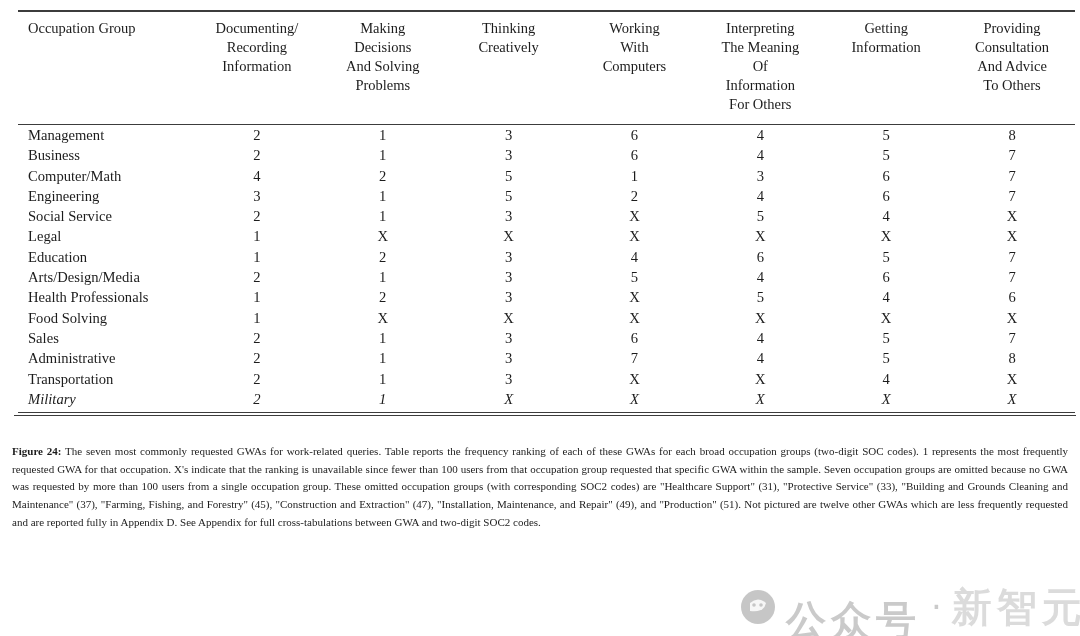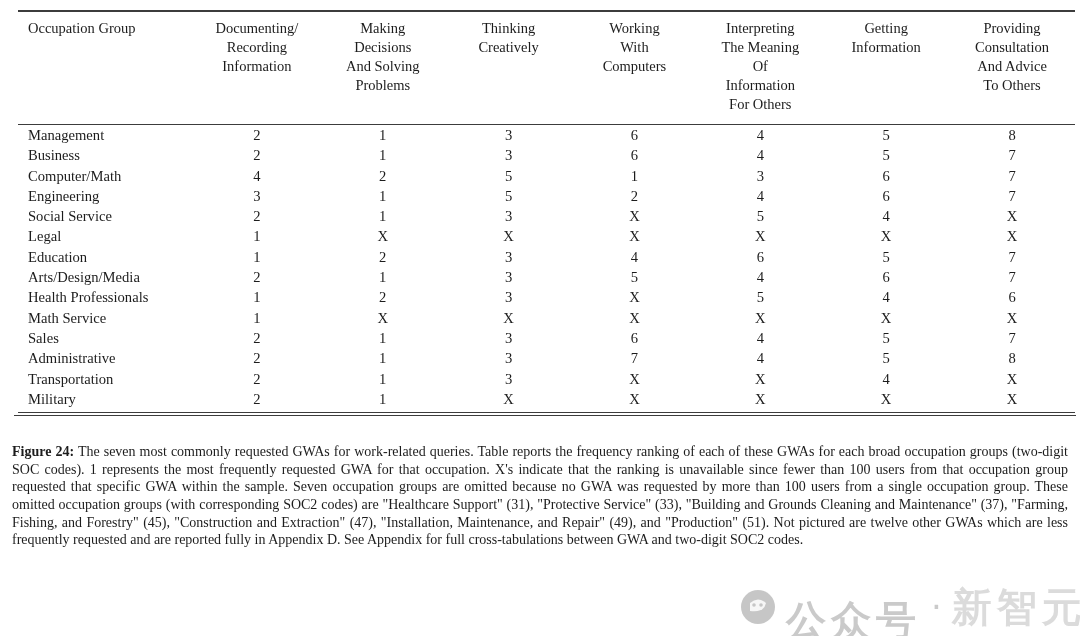--- a/index.html
+++ b/index.html
@@ -33,30 +33,30 @@
   col.c-occ{width:176px;}
   td{
     text-align:center;
     font-size:14.6px;
     height:20.3px;
     line-height:20.3px;
     padding:0 2px;
   }
   td.col-occ{text-align:left;padding-left:10px;}
   tbody tr:first-child td{}
-  tbody tr:last-child td{padding-bottom:3px;}
+  tbody tr:last-child td{padding-bottom:3px;font-style:italic;}
   .bottom-separator{
     width:1062px;
     border-top:1.5px solid #3c3c3c;
     margin:2px 0 0 -4px;
     height:0;
   }
   .caption{
     margin:27px 12px 0 12px;
-    font-size:14px;
+    font-size:11px;
     line-height:17.6px;
     text-align:justify;
   }
   .caption b{font-weight:bold;}
   .watermark{
     position:absolute;
     left:740px;top:566px;
     display:flex;
     align-items:center;
     gap:10px;
@@ -213,21 +213,21 @@
           <td class="col-occ">Health Professionals</td>
           <td>1</td>
           <td>2</td>
           <td>3</td>
           <td>X</td>
           <td>5</td>
           <td>4</td>
           <td>6</td>
         </tr>
         <tr>
-          <td class="col-occ">Math Service</td>
+          <td class="col-occ">Food Solving</td>
           <td>1</td>
           <td>X</td>
           <td>X</td>
           <td>X</td>
           <td>X</td>
           <td>X</td>
           <td>X</td>
         </tr>
         <tr>
           <td class="col-occ">Sales</td>

